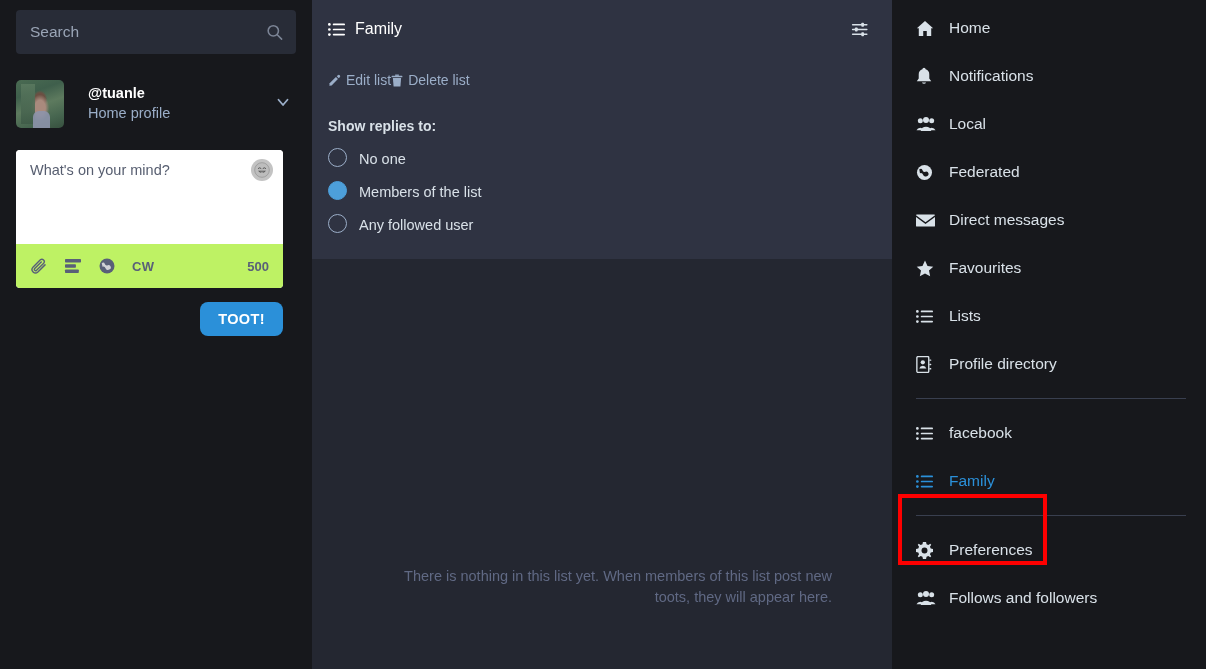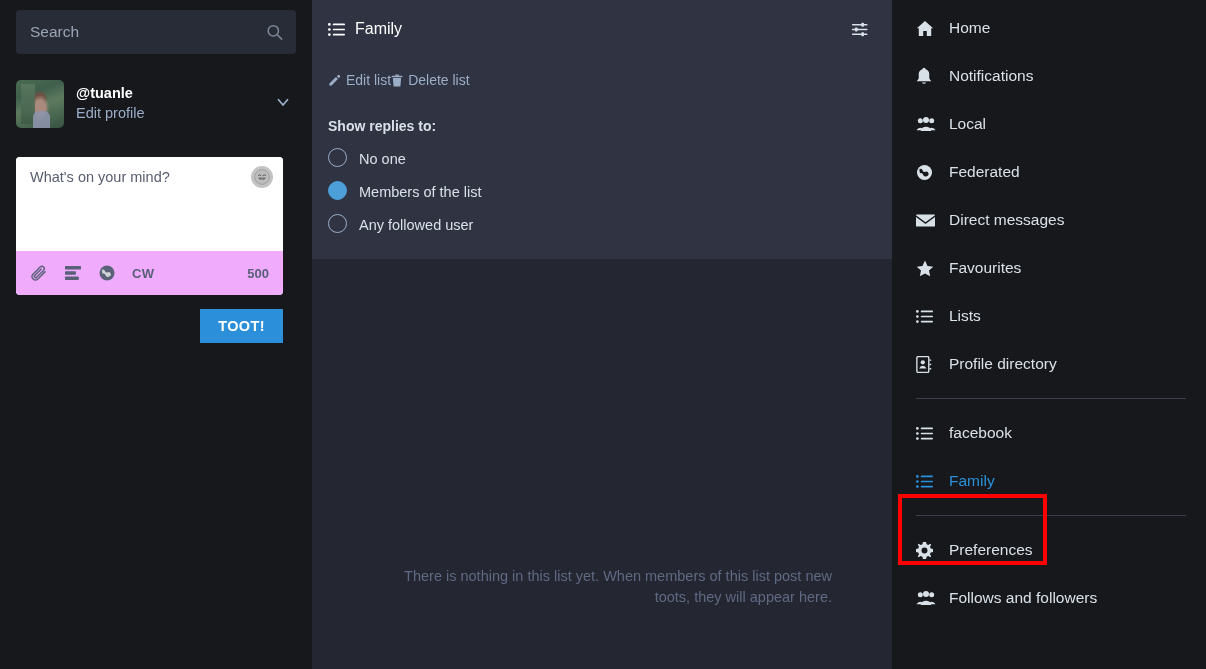--- a/index.html
+++ b/index.html
@@ -37,20 +37,21 @@
     position: absolute; right: 12px; top: 50%;
     transform: translateY(-50%);
     color: #7b8495; display: flex; align-items: center;
   }
 
   .profile-row {
     margin-top: 22px;
     height: 56px;
     display: flex; align-items: center;
     position: relative;
+    gap: 12px;
   }
   .avatar {
     width: 48px; height: 48px; border-radius: 5px;
     flex: 0 0 48px;
     background:
       radial-gradient(ellipse 14px 20px at 50% 58%, #a98a7d 0%, #a98a7d 38%, rgba(169,138,125,0) 66%),
       radial-gradient(ellipse 9px 11px at 50% 40%, #6b4f42 0%, #6b4f42 55%, rgba(107,79,66,0) 80%),
       linear-gradient(160deg, #4a6b52 0%, #3f5f4c 28%, #5d7a5e 52%, #46654f 78%, #37503f 100%);
     overflow: hidden; position: relative;
   }
@@ -70,21 +71,21 @@
   .profile-handle { color: #fff; font-size: 14.5px; font-weight: bold; }
   .profile-edit { color: #9baec8; font-size: 14.5px; }
   .profile-chevron {
     position: absolute; right: 4px; top: 50%;
     transform: translateY(-50%);
     color: #9baec8;
   }
 
   
   .compose {
-    margin-top: 25px;
+    margin-top: 18px;
     width: 267px;
     background: #fff;
     border-radius: 4px;
     overflow: hidden;
   }
   .compose-area {
     position: relative;
     height: 94px;
     padding: 12px 14px;
     background: #fff;
@@ -95,39 +96,39 @@
   .emoji-btn {
     position: absolute; right: 10px; top: 9px;
     width: 22px; height: 22px; border-radius: 50%;
     background: #c3c3c3;
     display: flex; align-items: center; justify-content: center;
     font-size: 15px; line-height: 1;
     color: #4a4a4a;
     filter: grayscale(1);
   }
   .compose-toolbar {
-    height: 44px; background: #f0abfc;
+    height: 44px; background: #bef264;
     display: flex; align-items: center;
     padding: 0 14px;
     gap: 16px;
     justify-content: space-between;
   }
   .tool-icon { color: #596078; display: flex; align-items: center; }
   .cw-label { color: #596078; font-size: 13px; font-weight: bold; letter-spacing: .4px; }
   .char-count {
     margin-left: auto; color: #596078;
     font-size: 13px; font-weight: bold;
   }
   .toot-row {
     width: 267px; display: flex; justify-content: flex-end;
     margin-top: 14px;
   }
   .toot-btn {
     background: #2b90d9; color: #fff;
-    border: none; border-radius: 0;
+    border: none; border-radius: 8px;
     font-family: "Liberation Sans", sans-serif;
     font-size: 14.5px; font-weight: bold;
     letter-spacing: .4px;
     padding: 9px 18px;
     cursor: pointer;
   }
 
   
   .center-col {
     width: 580px; flex: 0 0 580px;
@@ -233,21 +234,21 @@
           <circle cx="10.5" cy="10.5" r="6.5"></circle>
           <line x1="15.5" y1="15.5" x2="21" y2="21" stroke-linecap="round"></line>
         </svg>
       </span>
     </div>
 
     <div class="profile-row">
       <div class="avatar"></div>
       <div class="profile-text">
         <div class="profile-handle">@tuanle</div>
-        <div class="profile-edit">Edit profile</div>
+        <div class="profile-edit">Home profile</div>
       </div>
       <span class="profile-chevron">
         <svg width="18" height="18" viewBox="0 0 24 24" fill="none" stroke="currentColor" stroke-width="2.4" stroke-linecap="round" stroke-linejoin="round">
           <polyline points="6,9 12,16 18,9"></polyline>
         </svg>
       </span>
     </div>
 
     <div class="compose">
       <div class="compose-area">

